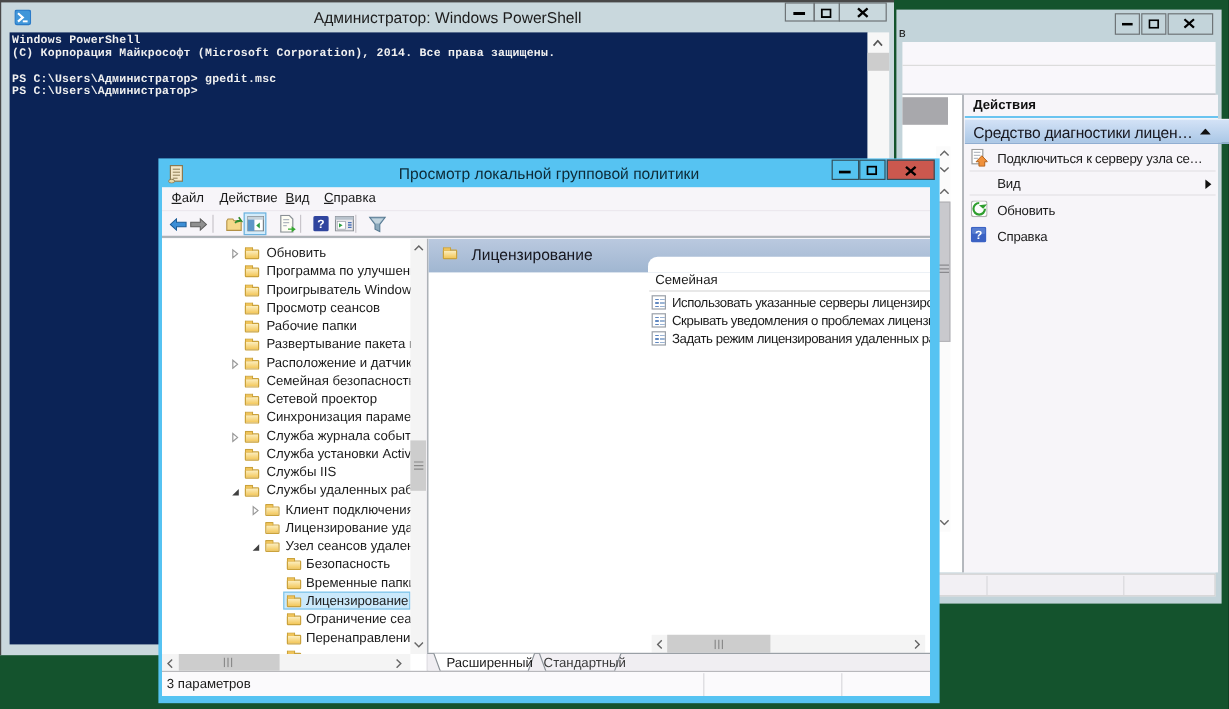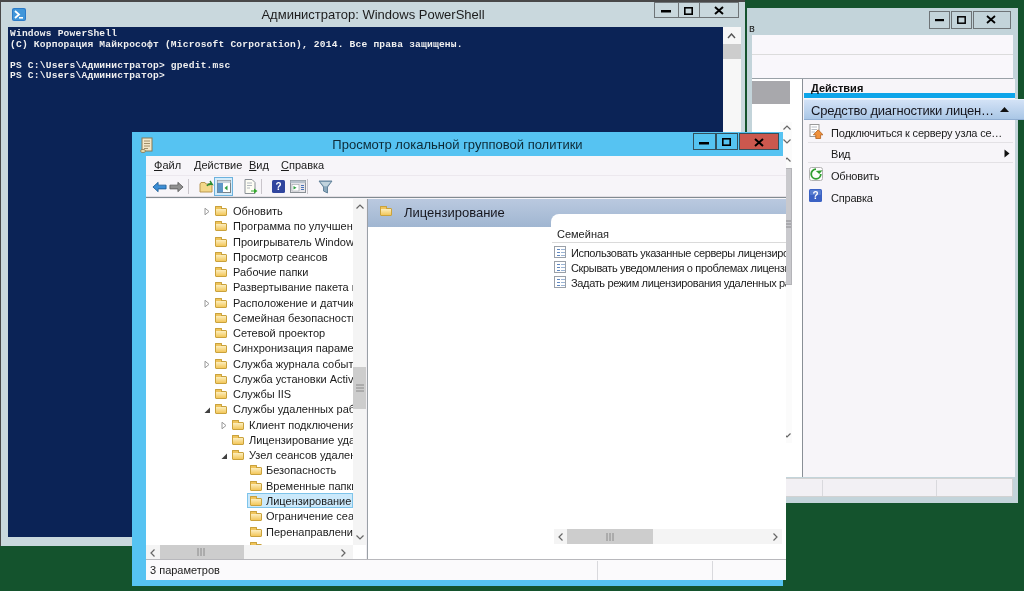--- a/index.html
+++ b/index.html
@@ -14,29 +14,29 @@
 #ps .sb{position:absolute;left:722px;top:25px;width:18px;height:510px;background:#f7f7f7}
 
 #dg{position:absolute;left:747px;top:8px;width:271px;height:495px;background:#c3d4da}
 #dg .title{position:absolute;left:2px;top:14px;font-size:11px;color:#1c1c1c}
 #dg .btn{position:absolute;height:18px;border:1px solid #6e7477;color:#000}
 #dg .menus{position:absolute;left:5px;top:27px;width:261px;height:44px;background:#f9f7fb;border-bottom:1px solid #9aa1a7}
 #dg .main{position:absolute;left:5px;top:71px;width:261px;height:398px;background:#fff}
 #dg .status{position:absolute;left:5px;top:470px;width:261px;height:19px;background:#f2f0f4;border:1px solid #d2d2d2}
 
 #ap{position:absolute;left:50px;top:0;width:213px;height:398px;background:#f7f5f9;border-left:1px solid #898f96}
-#ap .hd{position:absolute;left:1px;top:0;width:211px;height:19px;border-bottom:5px solid #0ea5e9;font-size:11px;font-weight:bold;color:#101010}
+#ap .hd{position:absolute;left:1px;top:0;width:211px;height:19px;border-bottom:1px solid #0ea5e9;font-size:11px;font-weight:bold;color:#101010}
 #ap .row{position:absolute;left:1px;top:20px;width:229px;height:21px;background:linear-gradient(#d3e2f6,#aac7e6);border-top:1px solid #e8f0fa;border-bottom:1px solid #90aed2;font-size:13px;color:#16161e}
 #ap .it{position:absolute;left:28px;font-size:11px;color:#1b1b1b;white-space:nowrap;letter-spacing:-0.2px}
 #ap .sep{position:absolute;left:5px;width:205px;height:1px;background:#e3e1e5}
 
 #gp{position:absolute;left:132px;top:132px;width:651px;height:454px;background:#56c3f2}
 #gp .title{position:absolute;left:0;top:0;width:100%;height:24px;font-size:13px;color:#0d2a36;text-align:center;line-height:25px;white-space:nowrap}
 #gp .btn{position:absolute;top:1px;height:17px;border:1px solid #33505c;color:#000}
-#gp .inner{position:absolute;left:14px;top:24px;width:640px;height:424px;background:#f7f5f9}
+#gp .inner{position:absolute;left:3px;top:24px;width:640px;height:424px;background:#f7f5f9}
 #gp .menubar{position:absolute;left:0;top:0;width:640px;height:20px;font-size:11px;color:#1b1b1b;border-bottom:1px solid #ece8ee}
 #gp .menubar span{position:absolute;top:3px}
 #gp .toolbar{position:absolute;left:0;top:20px;width:640px;height:21px;border-bottom:1px solid #e2dee4}
 #gp .panes{position:absolute;left:0;top:41px;width:640px;height:362px;border-top:1px solid #828b91}
 
 #tp{position:absolute;left:0;top:1px;width:220px;height:361px;background:#fff;overflow:hidden}
 .tr{position:absolute;left:0;height:15px;font-size:11px;color:#1b1b1b;white-space:nowrap}
 .tr span{position:absolute;top:1px}
 .fold{position:absolute;top:4px;width:12px;height:8px;background:linear-gradient(#fceebe,#f3c75a);border:1px solid #caa23c;border-radius:1px}
 .fold:before{content:"";position:absolute;top:-3px;left:-1px;width:5px;height:2px;background:#f0c45a;border:1px solid #caa23c;border-bottom:none;border-radius:1px 1px 0 0}
@@ -405,20 +405,28 @@
           <div class="sthumb" style="left:13px;top:0;width:86px;height:15px;background:#cdcdcd"></div>
           <svg class="abs" style="left:52px;top:3.5px" width="8" height="8">
                 <path d="M1 0 V8 M4 0 V8 M7 0 V8" stroke="#8a8a8a" stroke-width="1"></path>
               </svg>
           <svg class="abs" style="left:219px;top:4px" width="5" height="8">
                 <path d="M0.5 0.5 L4 4 L0.5 7.5" stroke="#666" stroke-width="1.2" fill="none"></path>
               </svg>
         </div>
       </div>
     </div>
+    <div id="tabs">
+      <svg class="abs" style="left:0;top:-1px" width="170" height="16">
+            <path d="M5.5 0.5 L11 15.5 L84 15.5 L89.5 0.5" fill="#fff" stroke="#8a9096" stroke-width="1"></path>
+            <path d="M93.5 0.5 L99 15.5 L156 15.5 L161.5 0.5" fill="#f2f0f4" stroke="#8a9096" stroke-width="1"></path>
+          </svg>
+      <span style="position:absolute;left:16px;top:2px">Расширенный</span>
+      <span style="position:absolute;left:97px;top:2px;color:#3a3a3a">Стандартный</span>
+    </div>
     <div class="status">
           <span style="position:absolute;left:4px;top:4px">3 параметров</span>
       <div class="vline" style="left:451px;top:1px;height:19px"></div>
       <div class="vline" style="left:566px;top:1px;height:19px"></div>
     </div>
   </div>
 </div>
 </div>
 
 </body></html>

